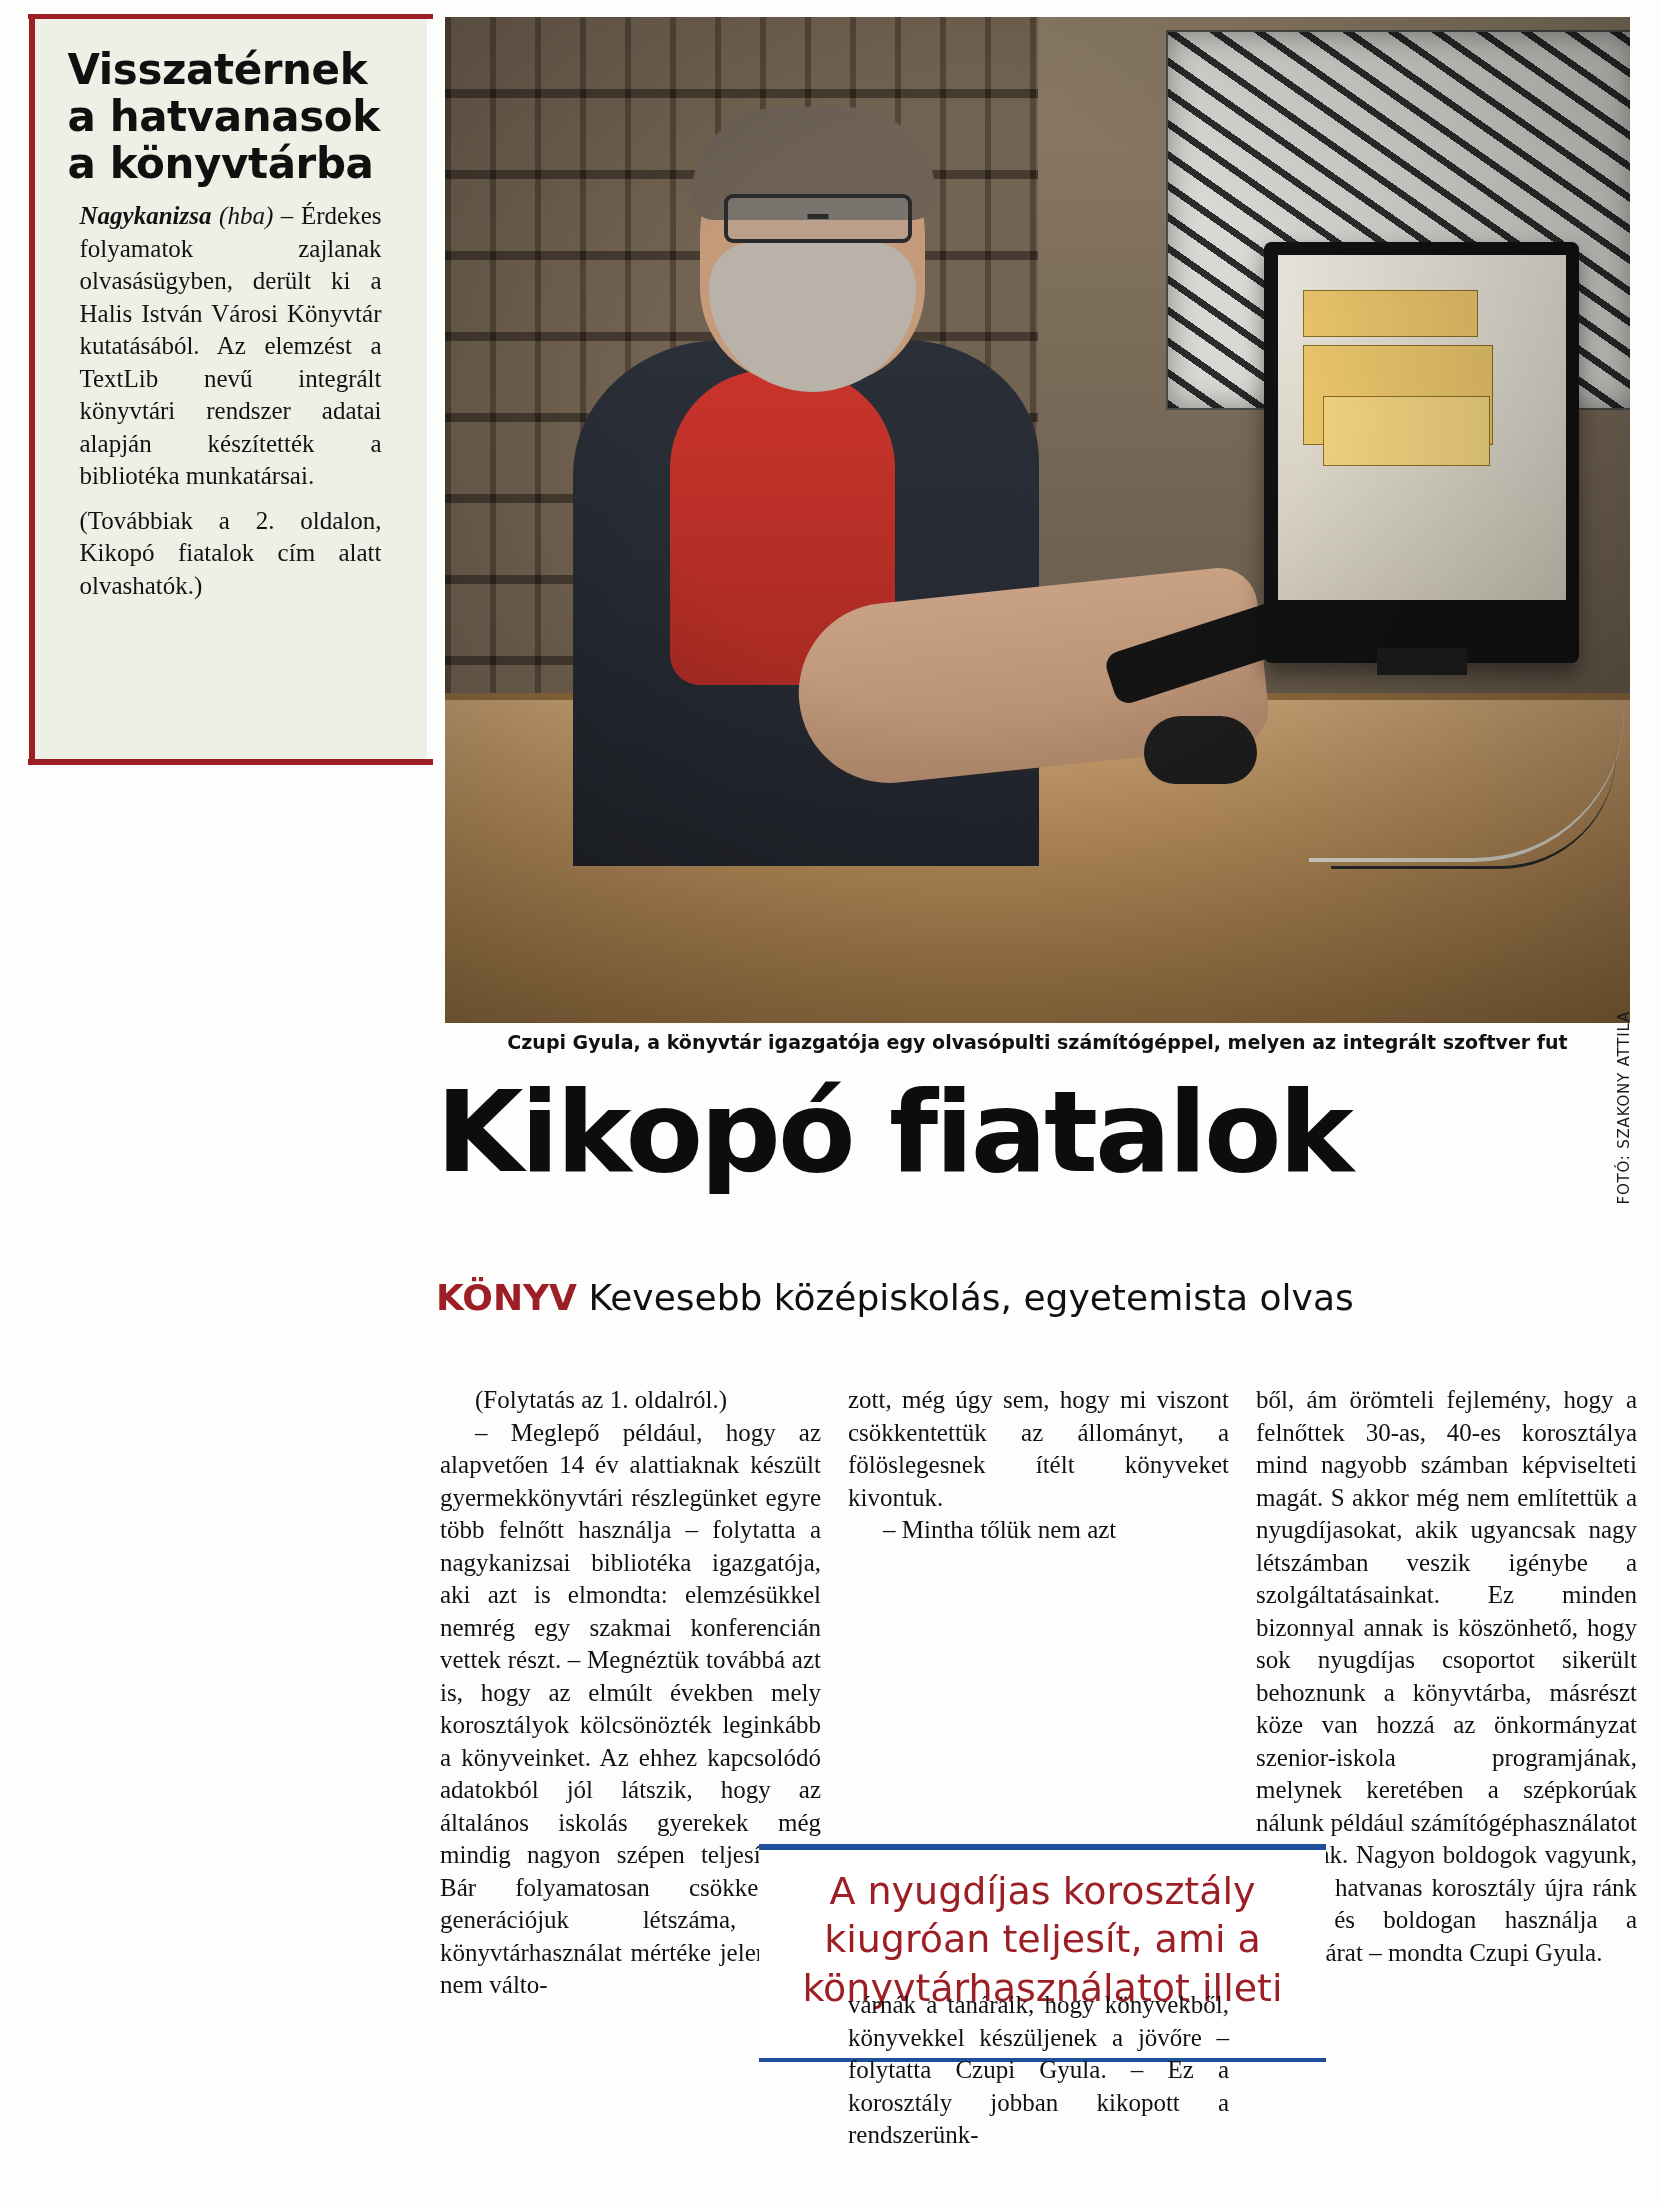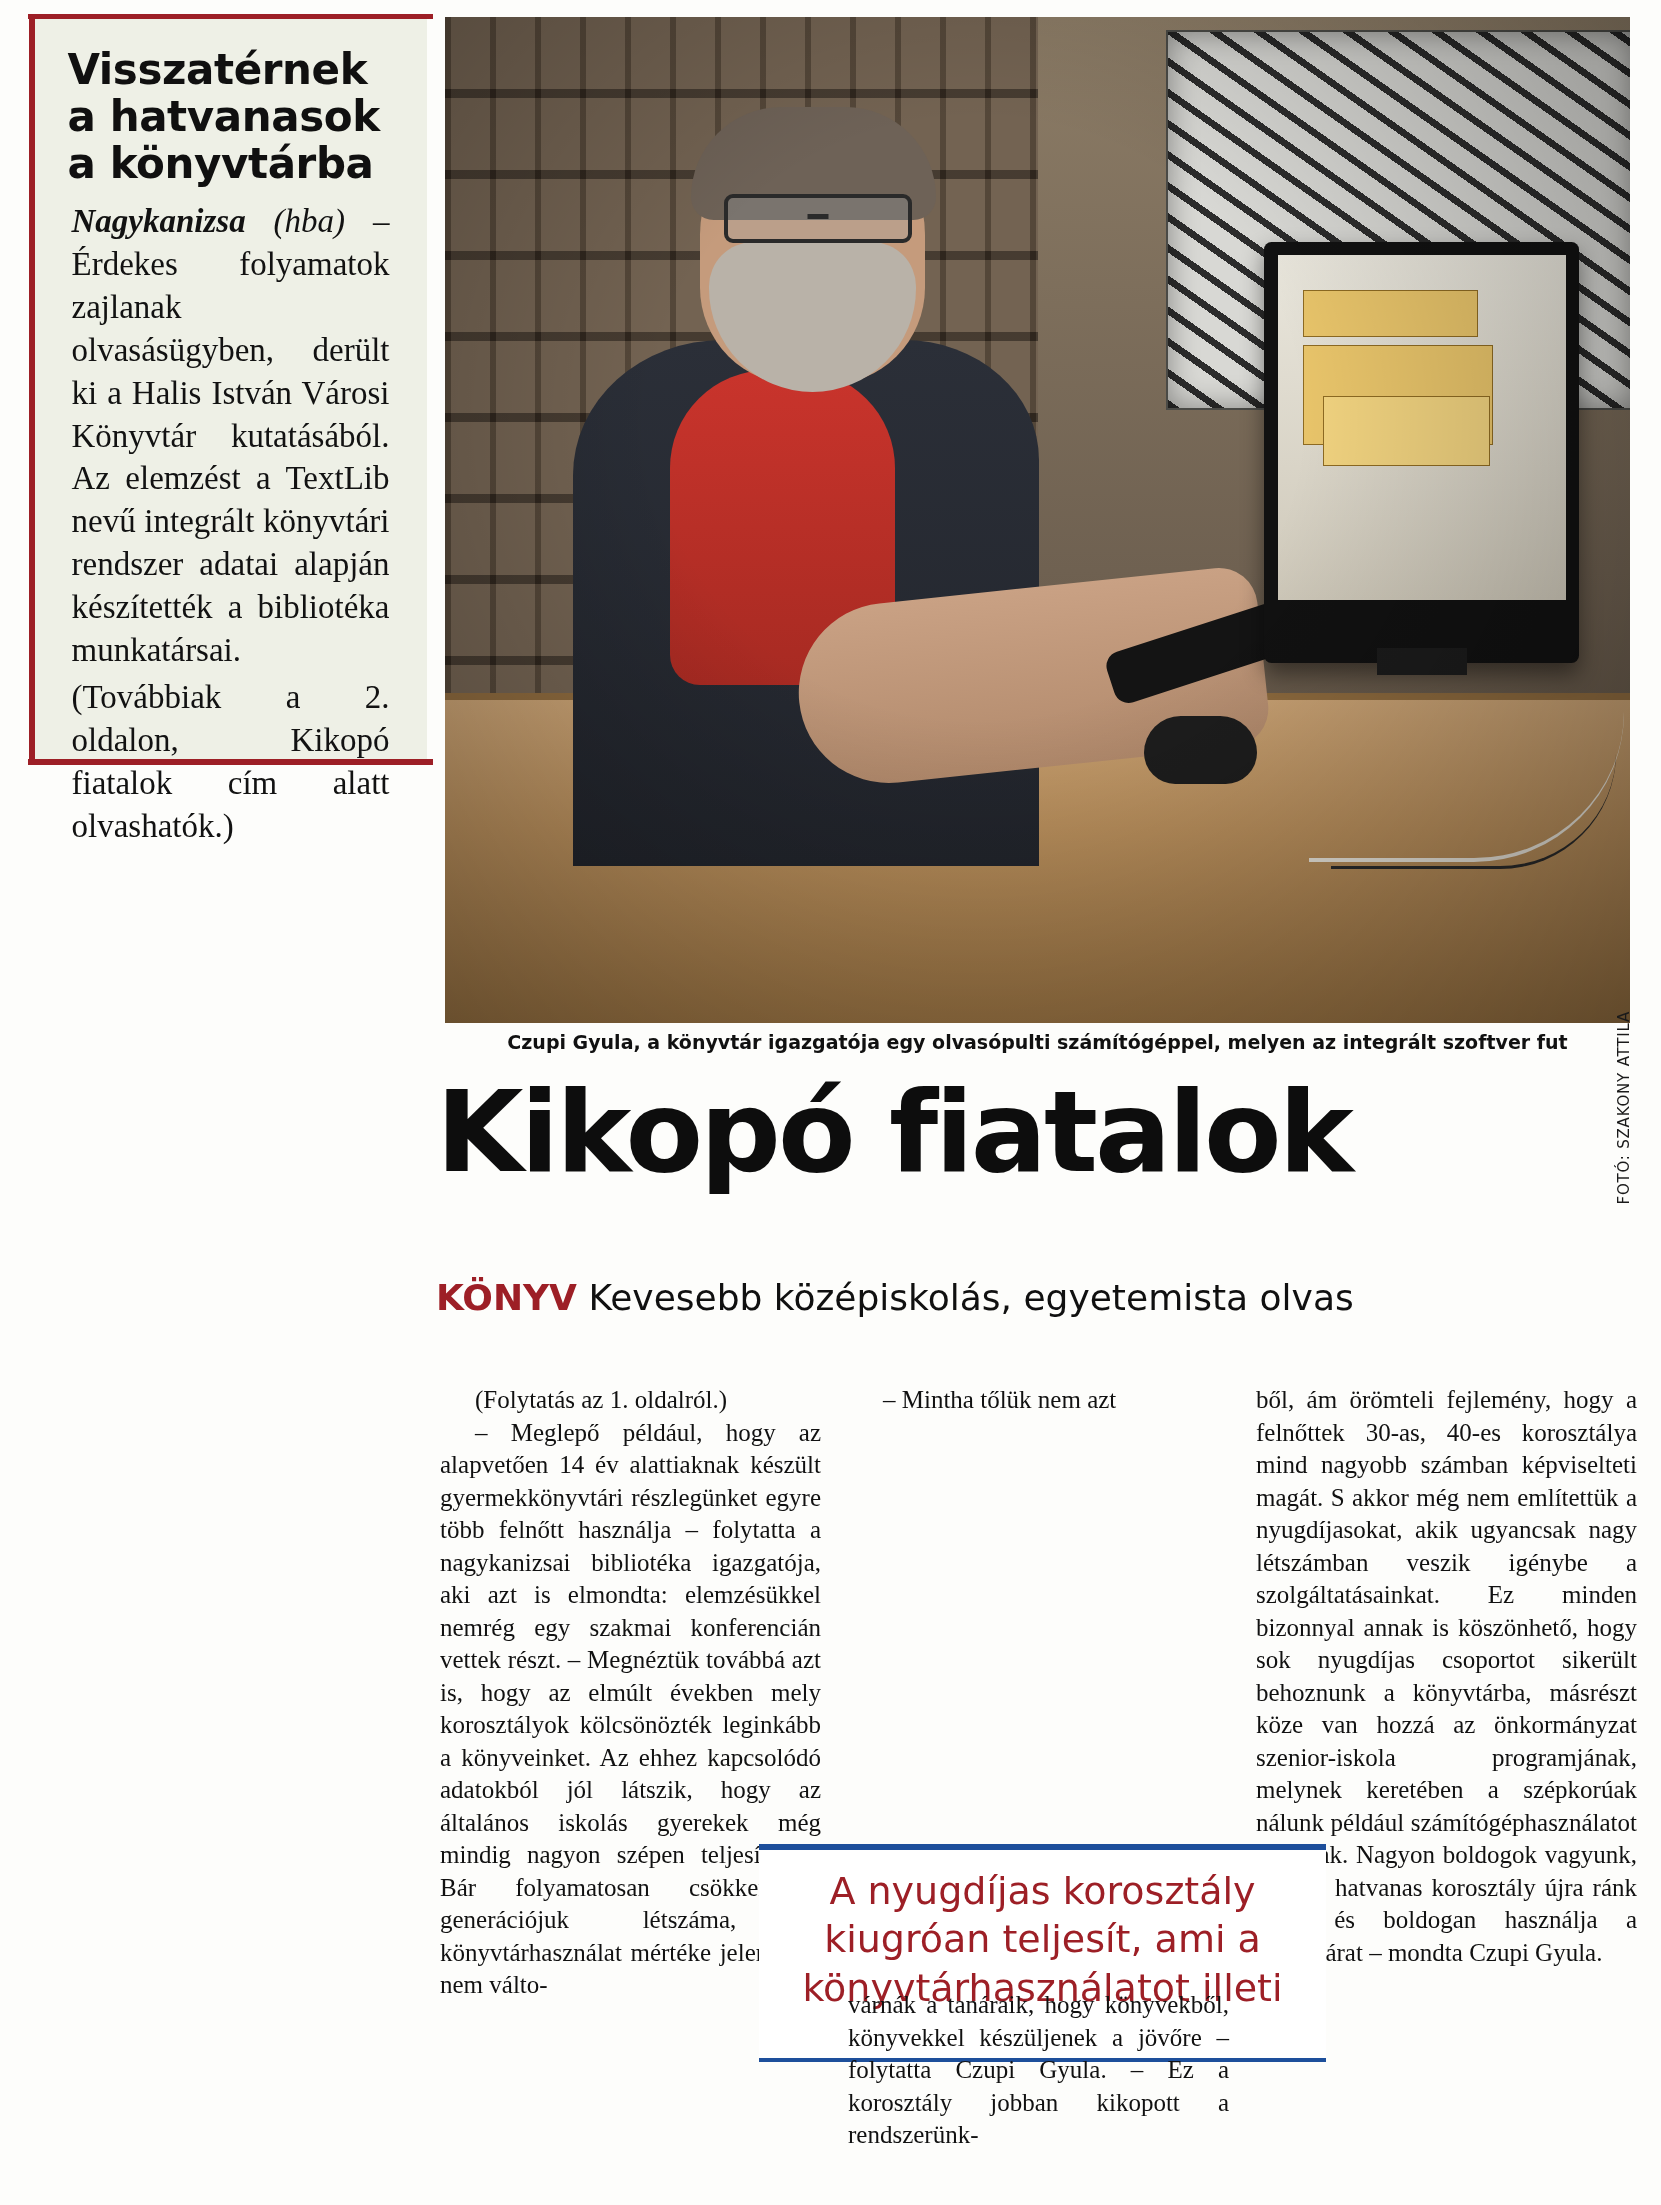--- a/index.html
+++ b/index.html
@@ -52,26 +52,26 @@
     font-family: "DejaVu Sans", sans-serif;
     font-weight: bold;
     font-size: 42px;
     line-height: 1.12;
     color: #101010;
     letter-spacing: -0.4px;
     margin: 0 0 13.5px 0;
   }
   .sb-par {
     font-family: "Liberation Serif", serif;
-    font-size: 33px;
+    font-size: 25px;
     line-height: 1.30;
     color: #121212;
     text-align: justify;
     text-justify: inter-word;
-    margin: 4px;
+    margin: 12px;
     hyphens: manual;
   }
   .sb-par + .sb-par { margin-top: 0; }
   .sb-lead {
     font-weight: bold;
     font-style: italic;
   }
   .sb-it { font-style: italic; }
 
   
@@ -399,20 +399,21 @@
   <span class="kicker">KÖNYV</span>
   <span>Kevesebb középiskolás, egyetemista olvas</span>
 </div>
 
 <div id="body-cols">
   <div class="col">
     <p class="indent">(Folytatás az 1. oldalról.)</p>
     <p class="dash">– Meglepő például, hogy az alapvetően 14 év alattiaknak készült gyermekkönyvtári részlegünket egyre több felnőtt használja – folytatta a nagykanizsai bibliotéka igazgatója, aki azt is elmondta: elemzésükkel nemrég egy szakmai konferencián vettek részt. – Megnéztük továbbá azt is, hogy az elmúlt években mely korosztályok kölcsönözték leginkább a könyveinket. Az ehhez kapcsolódó adatokból jól látszik, hogy az általános iskolás gyerekek még mindig nagyon szépen teljesítenek. Bár folyamatosan csökken a generációjuk létszáma, a könyvtárhasználat mértéke jelentősen nem válto-</p>
   </div>
   <div class="col">
+    <p>zott, még úgy sem, hogy mi viszont csökkentettük az állományt, a fölöslegesnek ítélt könyveket kivontuk.</p>
     <p class="dash">– Mintha tőlük nem azt</p>
   </div>
   <div class="col">
     <p>ből, ám örömteli fejlemény, hogy a felnőttek 30-as, 40-es korosztálya mind nagyobb számban képviselteti magát. S akkor még nem említettük a nyugdíjasokat, akik ugyancsak nagy létszámban veszik igénybe a szolgáltatásainkat. Ez minden bizonnyal annak is köszönhető, hogy sok nyugdíjas csoportot sikerült behoznunk a könyvtárba, másrészt köze van hozzá az önkormányzat szenior-iskola programjának, melynek keretében a szépkorúak nálunk például számítógéphasználatot tanulnak. Nagyon boldogok vagyunk, hogy a hatvanas korosztály újra ránk talált és boldogan használja a könyvtárat – mondta Czupi Gyula.</p>
   </div>
 </div>
 
 <div id="pullquote">
   <div class="pq-text">A nyugdíjas korosztály kiugróan teljesít, ami a könyvtárhasználatot illeti</div>
 </div>

